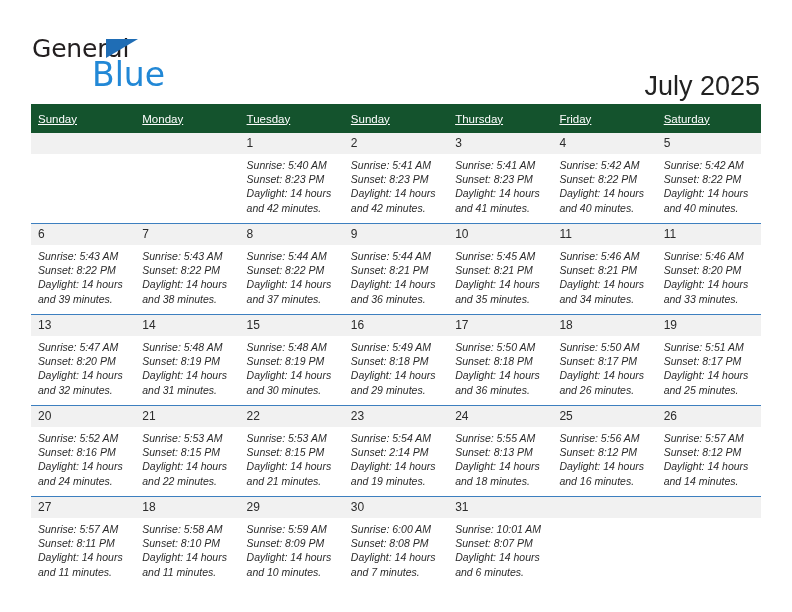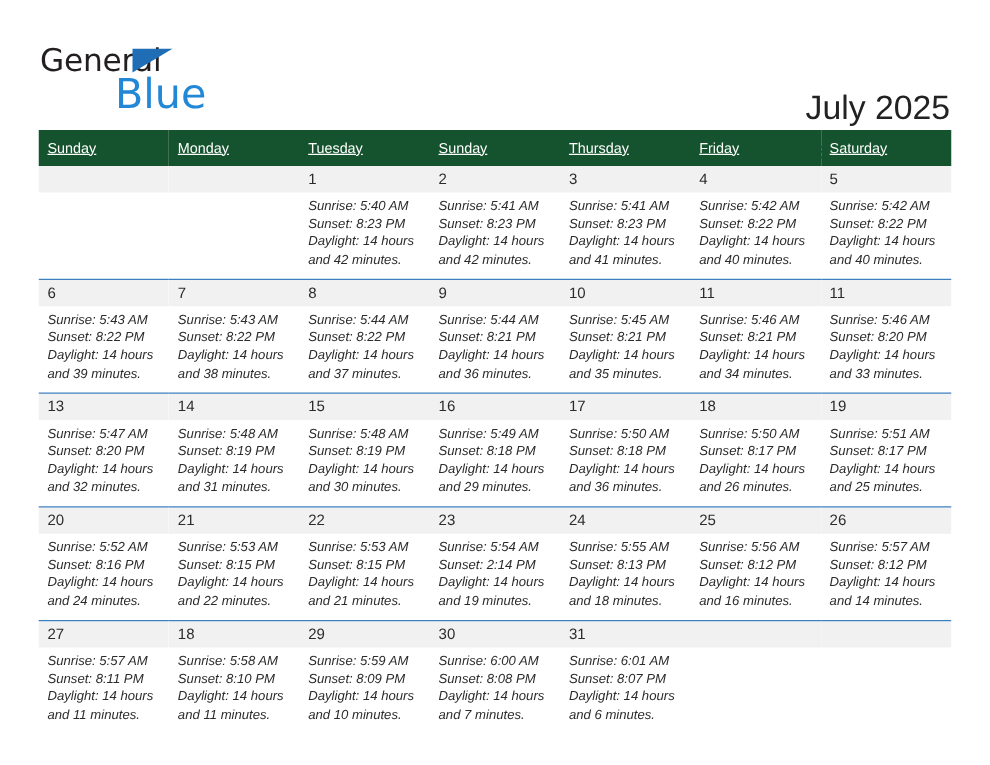--- a/index.html
+++ b/index.html
@@ -451,21 +451,21 @@
             <div class="details">
               <div>Sunrise: 6:00 AM</div>
               <div>Sunset: 8:08 PM</div>
               <div>Daylight: 14 hours</div>
               <div>and 7 minutes.</div>
             </div>
           </td>
           <td>
             <div class="daynum">31</div>
             <div class="details">
-              <div>Sunrise: 6:01 AM</div>
+              <div>Sunrise: 10:01 AM</div>
               <div>Sunset: 8:07 PM</div>
               <div>Daylight: 14 hours</div>
               <div>and 6 minutes.</div>
             </div>
           </td>
           <td class="cell-empty">
             <div class="daynum empty"></div>
           </td>
           <td class="cell-empty">
             <div class="daynum empty"></div>

